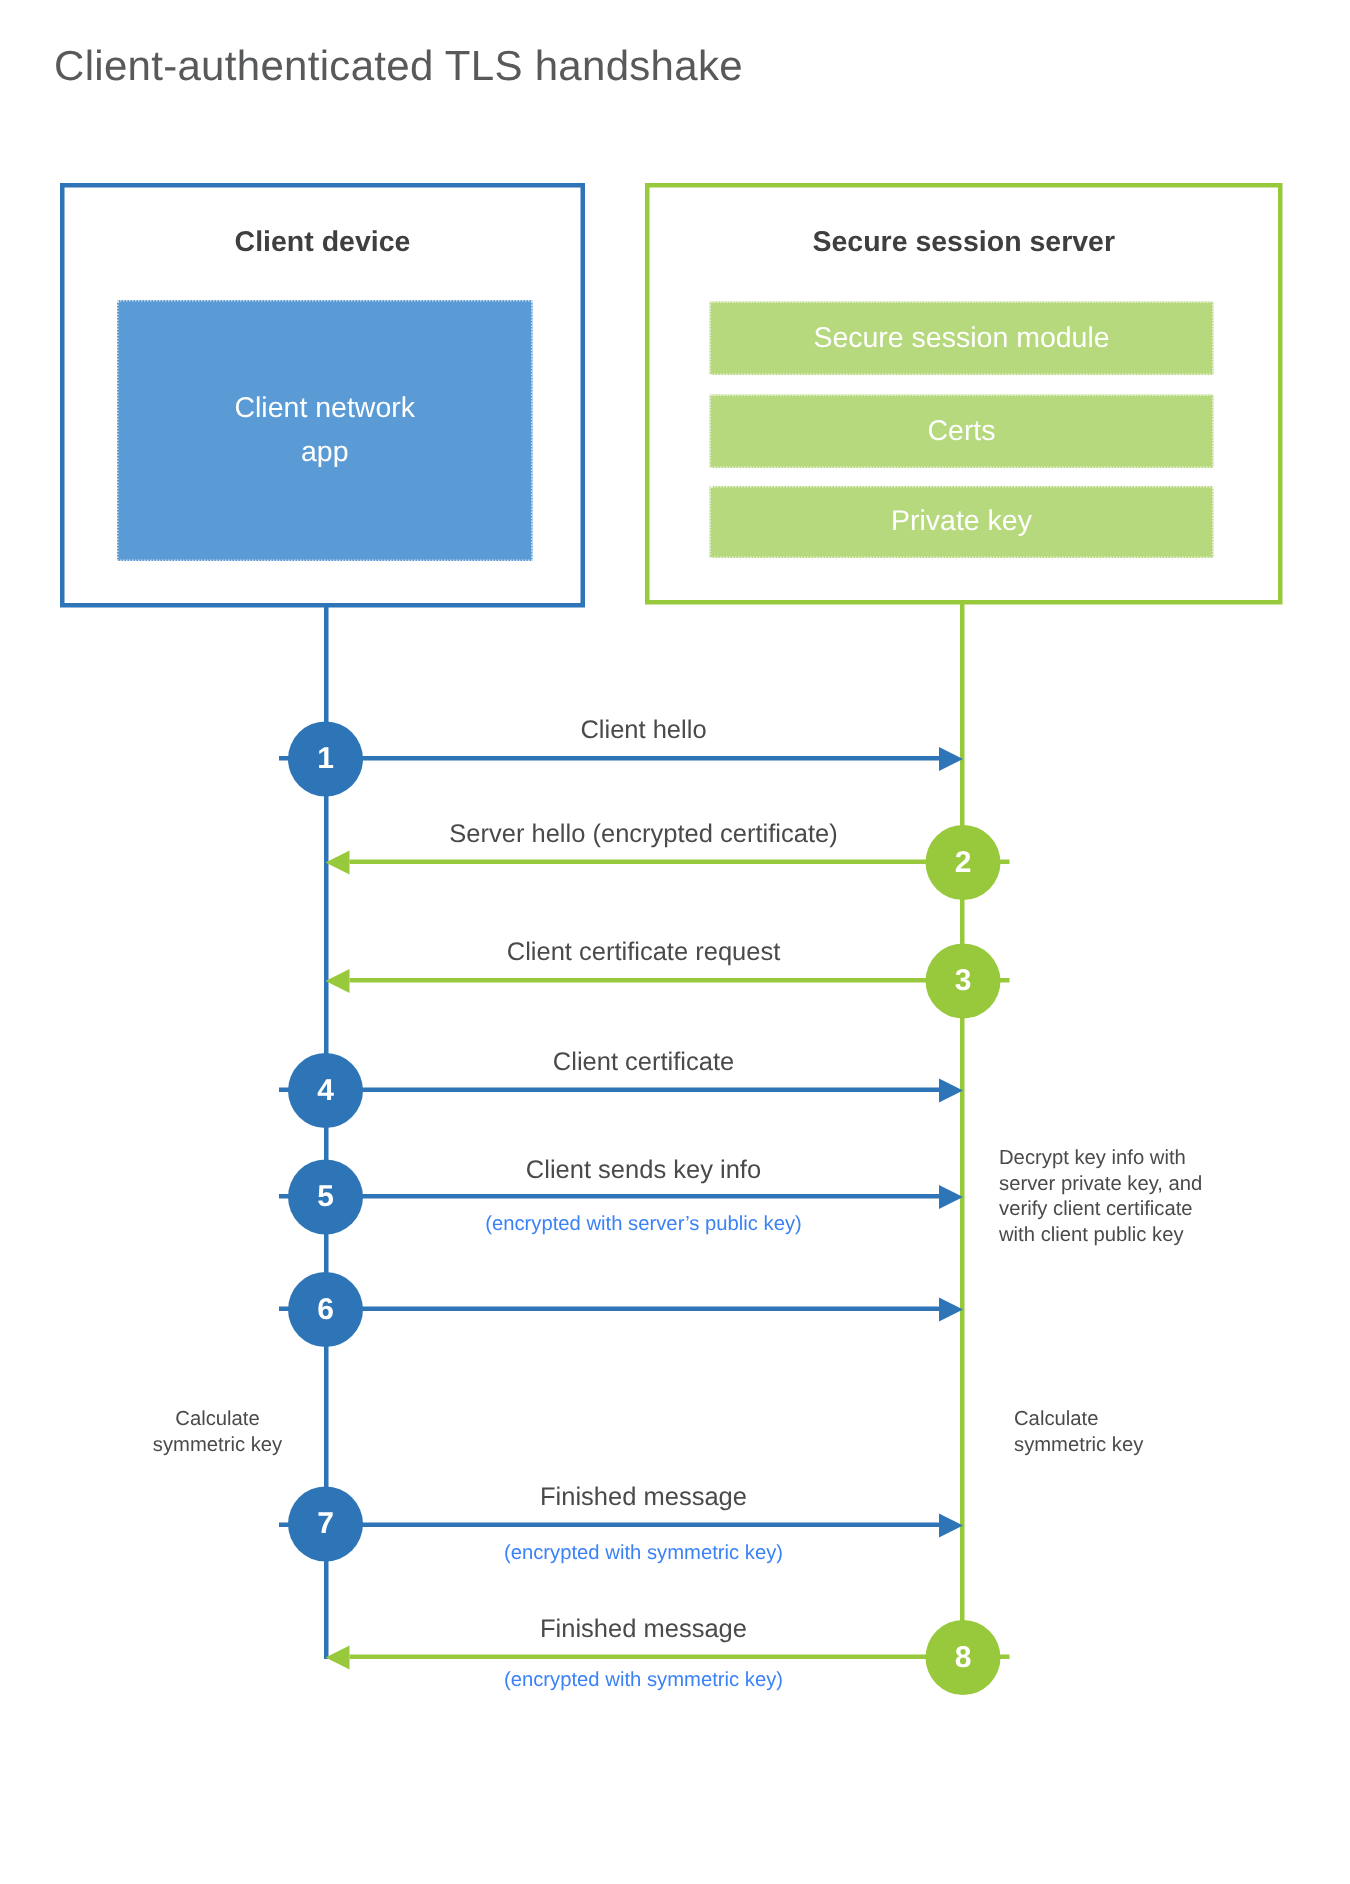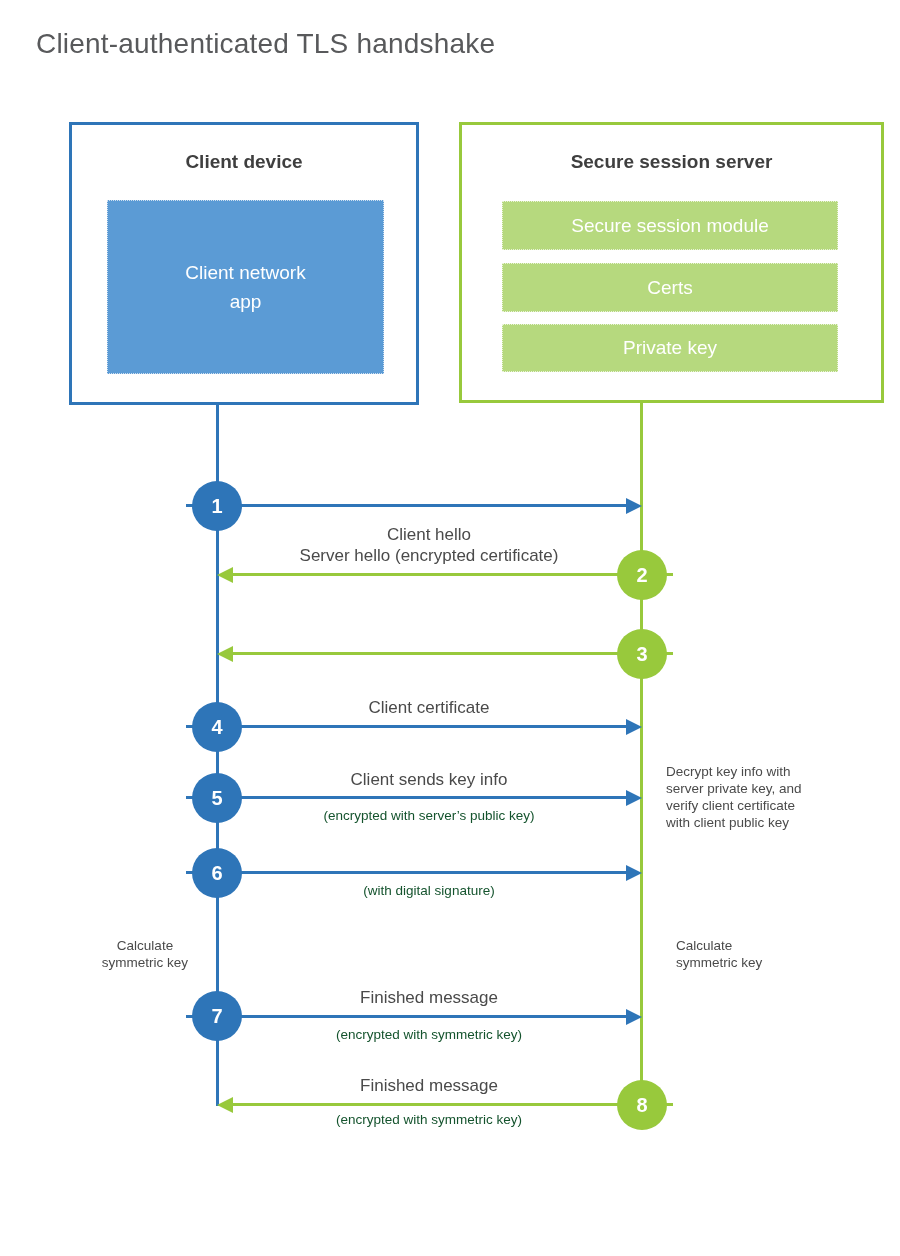--- a/index.html
+++ b/index.html
@@ -5,21 +5,21 @@
   html,body{margin:0;padding:0;background:#ffffff;}
   .canvas{
     position:relative;width:900px;height:1256px;background:#ffffff;overflow:hidden;
     font-family:"Liberation Sans", sans-serif;
   }
   .page-title{
     position:absolute;left:36px;top:28px;font-size:28px;font-weight:300;
     color:#58595b;letter-spacing:.2px;text-align:right;
   }
   
-  .actor{position:absolute;box-sizing:border-box;background:#fff;border-style:solid;border-width:3px;margin-left:29px;}
+  .actor{position:absolute;box-sizing:border-box;background:#fff;border-style:solid;border-width:3px;}
   .client-box{left:40px;top:122px;width:350px;height:283px;border-color:#2e75b8;}
   .server-box{left:430px;top:122px;width:425px;height:281px;border-color:#98c93c;}
   .actor-title{position:absolute;top:26px;left:0;width:100%;text-align:center;
     font-weight:bold;font-size:19px;color:#3f3f3f;}
   .client-app{
     position:absolute;left:35px;top:75px;width:277px;height:174px;box-sizing:border-box;
     background:#5b9bd5;border:1px dotted #cfe0f1;color:#ffffff;font-size:19px;
     display:flex;align-items:center;justify-content:center;text-align:center;white-space:pre-line;line-height:1.55;
   }
   .bar{
@@ -42,21 +42,21 @@
   .circle{
     position:absolute;width:50px;height:50px;border-radius:50%;z-index:3;
     color:#fff;font-size:20px;font-weight:bold;text-align:center;line-height:50px;
   }
   .circle.blue{left:192px;background:#2e75b8;}
   .circle.green{left:617px;background:#98c93c;}
   
   .msg-label{position:absolute;left:242px;width:374px;text-align:center;
     font-size:17px;color:#4a4a4a;z-index:4;}
   .msg-sub{position:absolute;left:242px;width:374px;text-align:center;
-    font-size:13.5px;color:#14532d;z-index:4;}
+    font-size:13.5px;color:#3b82f6;z-index:4;}
   
   .side-note{position:absolute;font-size:13.5px;line-height:17px;color:#4a4a4a;
     white-space:pre-line;z-index:4;}
   .note-decrypt{left:666px;top:763px;width:180px;text-align:left;}
   .calc-left{left:85px;top:937px;width:120px;text-align:center;}
   .calc-right{left:676px;top:937px;width:130px;text-align:left;}
 </style>
 </head>
 <body>
 
@@ -73,30 +73,31 @@
   <div class="actor server-box">
     <div class="actor-title">Secure session server</div>
     <div class="bar" style="top:76px;">Secure session module</div>
     <div class="bar" style="top:138px;">Certs</div>
     <div class="bar" style="top:199px;height:48px;">Private key</div>
   </div>
 
   <div class="lifeline blue"></div>
   <div class="lifeline green"></div>
 
-  <div class="msg-label" style="top:477px;margin-top:48px;">Client hello</div>
+  <div class="msg-label" style="top:477px;">Client hello</div>
   <div class="shaft blue" style="top:504px;"></div>
   <div class="head right" style="top:498px;"></div>
   <div class="circle blue" style="top:481px;">1</div>
 
   <div class="msg-label" style="top:546px;">Server hello (encrypted certificate)</div>
   <div class="shaft green" style="top:573px;"></div>
   <div class="head left" style="top:567px;"></div>
   <div class="circle green" style="top:550px;">2</div>
 
+  <div class="msg-label" style="top:625px;">Client certificate request</div>
   <div class="shaft green" style="top:652px;"></div>
   <div class="head left" style="top:646px;"></div>
   <div class="circle green" style="top:629px;">3</div>
 
   <div class="msg-label" style="top:698px;">Client certificate</div>
   <div class="shaft blue" style="top:725px;"></div>
   <div class="head right" style="top:719px;"></div>
   <div class="circle blue" style="top:702px;">4</div>
 
   <div class="msg-label" style="top:770px;">Client sends key info</div>
@@ -106,21 +107,20 @@
   <div class="msg-sub" style="top:808px;">(encrypted with server’s public key)</div>
 
   <div class="side-note note-decrypt">Decrypt key info with
 server private key, and
 verify client certificate
 with client public key</div>
 
   <div class="shaft blue" style="top:871px;"></div>
   <div class="head right" style="top:865px;"></div>
   <div class="circle blue" style="top:848px;">6</div>
-  <div class="msg-sub" style="top:883px;">(with digital signature)</div>
 
   <div class="side-note calc-left">Calculate
 symmetric key</div>
   <div class="side-note calc-right">Calculate
 symmetric key</div>
 
   <div class="msg-label" style="top:988px;">Finished message</div>
   <div class="shaft blue" style="top:1015px;"></div>
   <div class="head right" style="top:1009px;"></div>
   <div class="circle blue" style="top:991px;">7</div>

